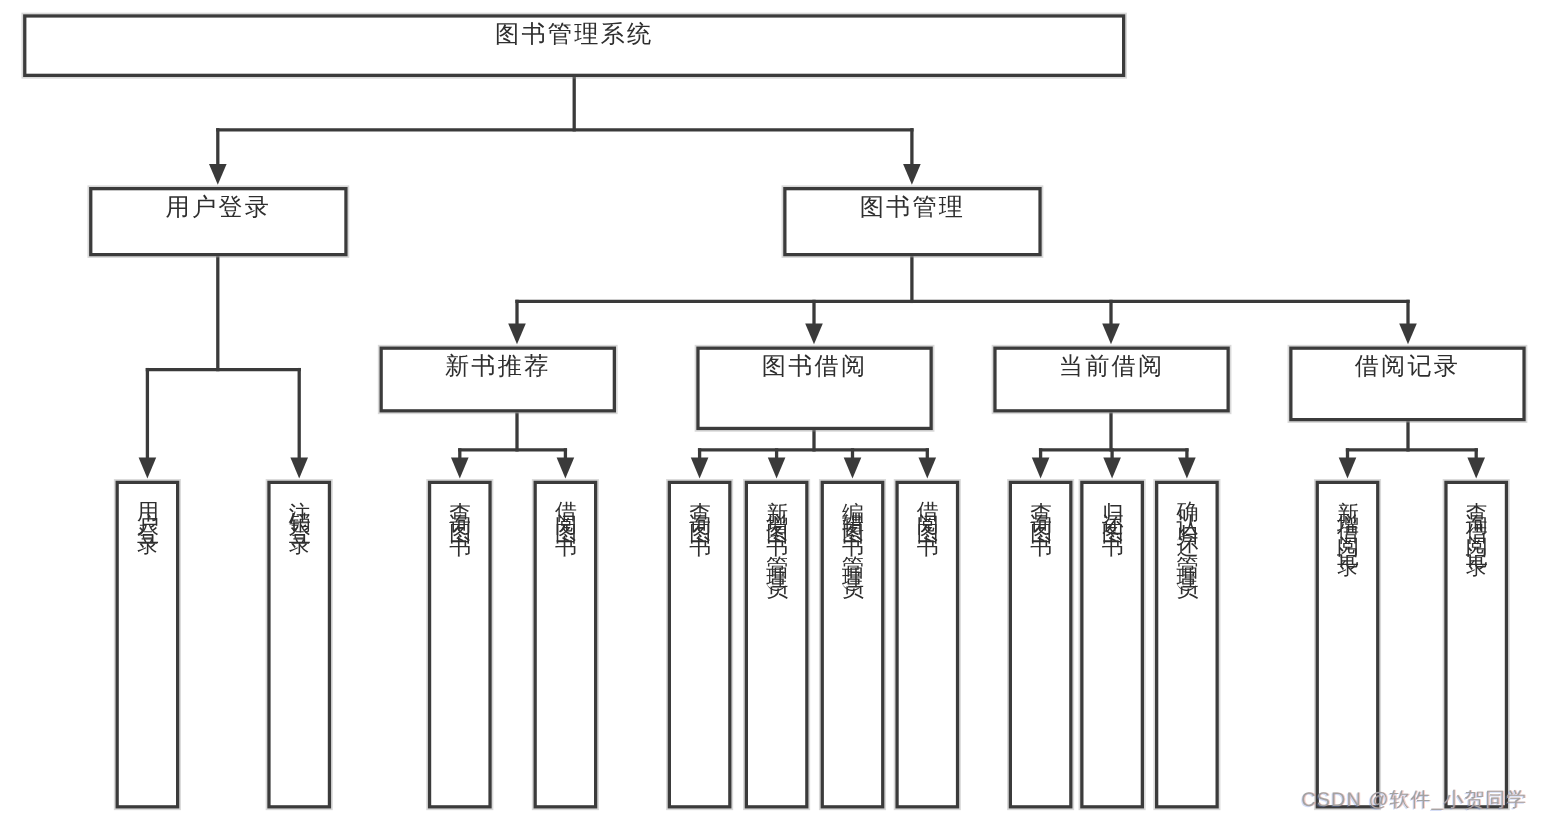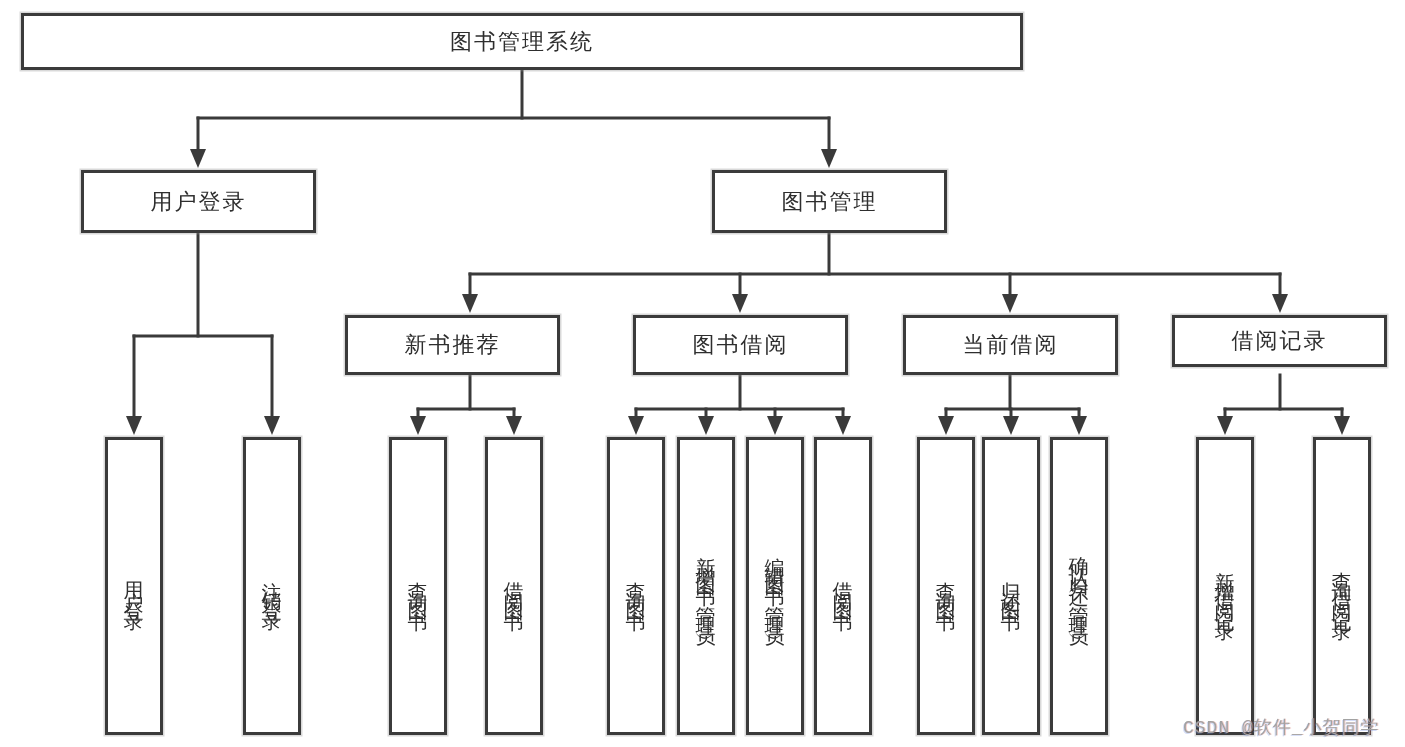--- a/index.html
+++ b/index.html
@@ -18,21 +18,20 @@
     width: 1405px; height: 747px;
     z-index: 1;
   }
   .node {
     position: absolute;
     box-sizing: border-box;
     background: #ffffff;
     border: 3px solid #3b3b3b;
     box-shadow: 0 0 0 1.5px rgba(145,145,145,0.35);
     display: flex;
-    align-items: center;
     justify-content: center;
     z-index: 2;
     font-size: 22px;
     letter-spacing: 2px;
     color: #2e2e2e;
   }
   .node.leaf {
     font-size: 20px;
     letter-spacing: 0;
   }
@@ -46,21 +45,20 @@
   .watermark {
     position: absolute;
     left: 1183px;
     top: 715px;
     z-index: 3;
     font-size: 18px;
     letter-spacing: 1px;
     color: #a2a2a2;
     text-shadow: 1px 0 0 rgba(230,120,110,0.35), -1px 1px 0 rgba(110,140,230,0.3);
     white-space: nowrap;
-    font-family: Liberation Mono, monospace;
   }
 </style>
 </head>
 <body>
 
 <div class="stage">
 
   <svg class="wires" viewBox="0 0 1405 747" xmlns="http://www.w3.org/2000/svg">
     <g stroke="#3a3a3a" stroke-width="3" fill="none" stroke-linecap="square">
 
@@ -137,27 +135,27 @@
   <div class="node" style="left:81px; top:170px; width:235px; height:63px;">
     <span>用户登录</span>
   </div>
   <div class="node" style="left:712px; top:170px; width:235px; height:63px;font-family:Liberation Serif, serif;">
     <span>图书管理</span>
   </div>
 
   <div class="node" style="left:345px; top:315px; width:215px; height:60px;">
     <span>新书推荐</span>
   </div>
-  <div class="node" style="left:633px; top:315px; width:215px; height:60px;">
+  <div class="node" style="left:633px; top:315px; width:215px; height:76px;">
     <span>图书借阅</span>
   </div>
   <div class="node" style="left:903px; top:315px; width:215px; height:60px;">
     <span>当前借阅</span>
   </div>
-  <div class="node" style="left:1172px; top:315px; width:215px; height:52px;">
+  <div class="node" style="left:1172px; top:315px; width:215px; height:68px;">
     <span>借阅记录</span>
   </div>
 
   <div class="node leaf" style="left:105px; top:437px; width:58px; height:298px;">
     <span class="vtext">用户登录</span>
   </div>
   <div class="node leaf" style="left:243px; top:437px; width:58px; height:298px;">
     <span class="vtext">注销登录</span>
   </div>
 

